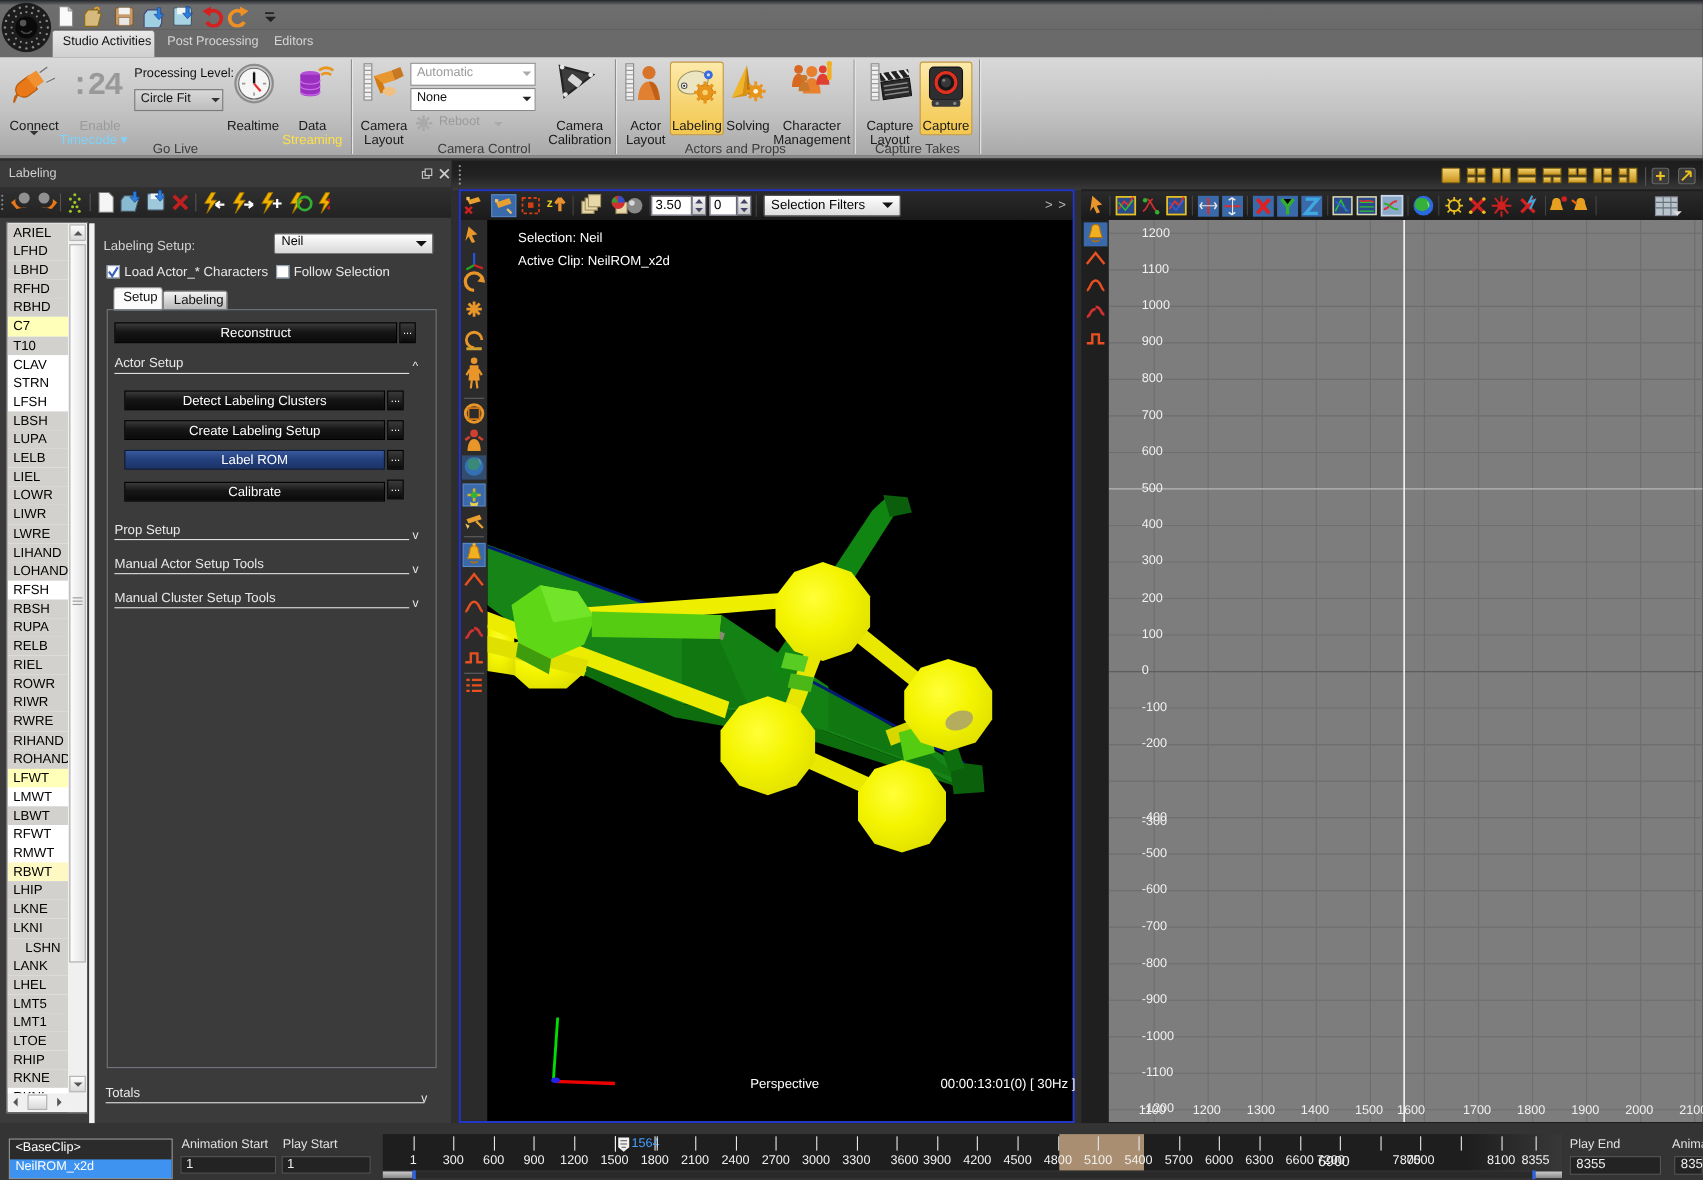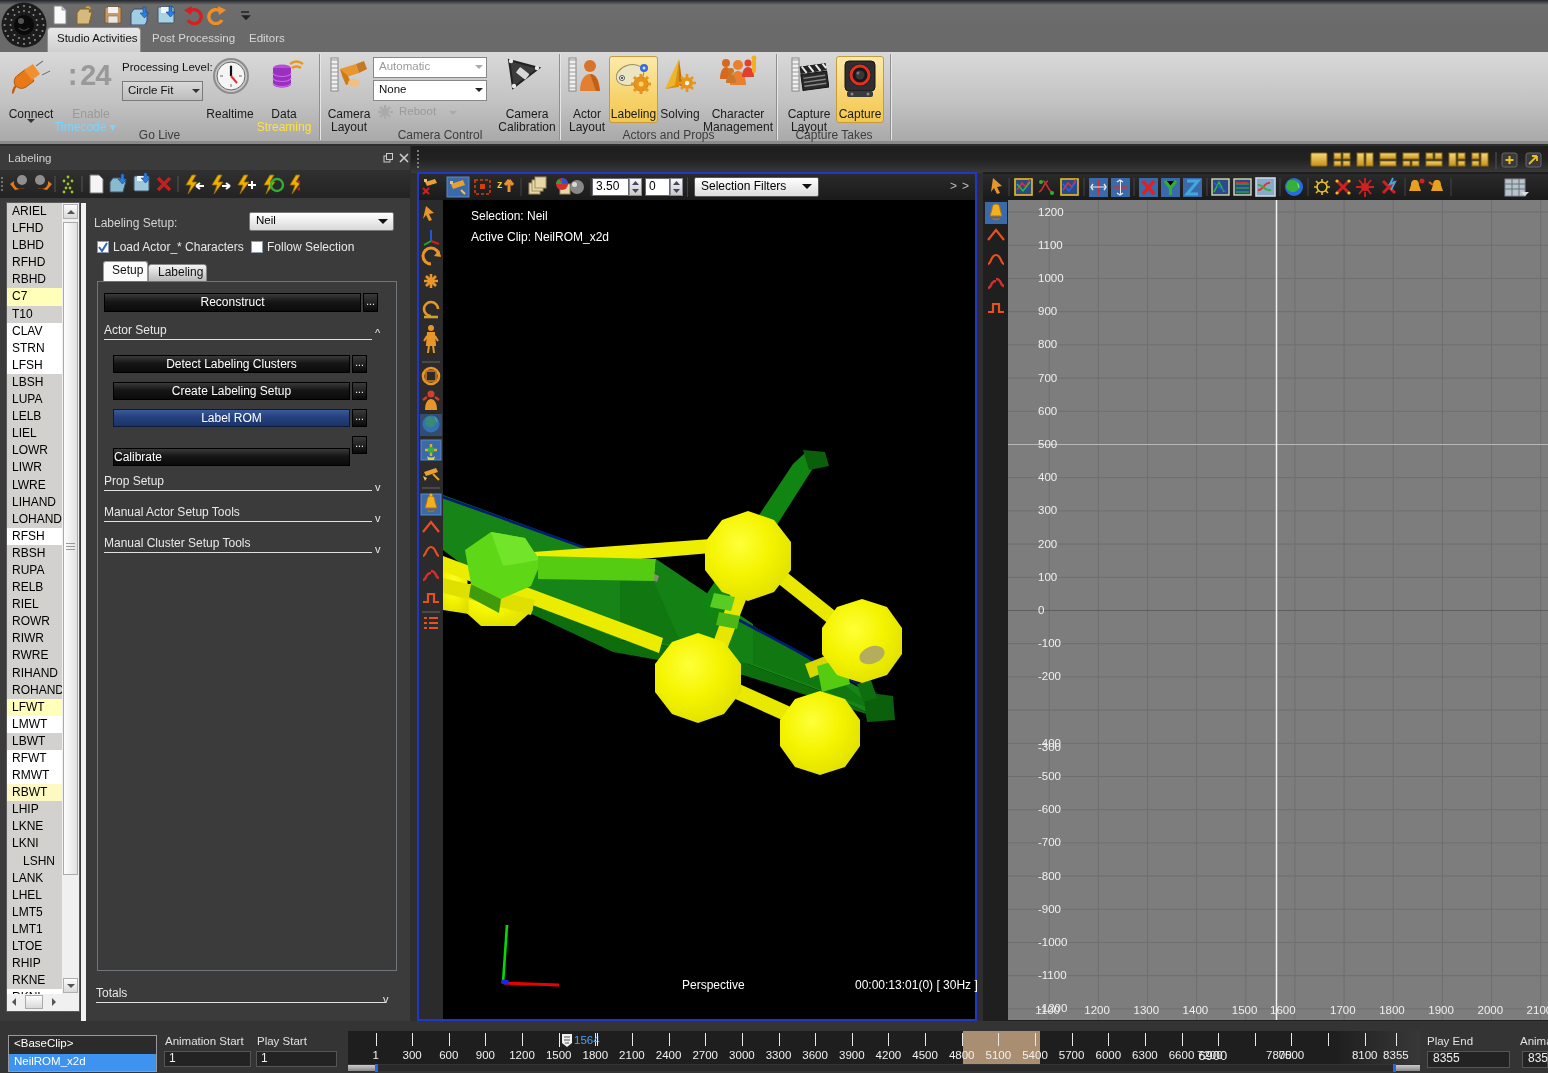--- a/index.html
+++ b/index.html
@@ -426,21 +426,21 @@
 <div class="abs" style="left:363px;top:293px;width:15px;height:19px;background:linear-gradient(#3a3a3a,#0a0a0a);border:1px solid #000;box-sizing:border-box;color:#fff;font-size:10px;text-align:center;line-height:15px">...</div>
 <div class="abs" style="left:104px;top:324px;font-size:12px;color:#e8e8e8">Actor Setup</div>
 <div class="abs" style="left:104px;top:339px;width:268px;height:1px;background:#e0e0e0"></div>
 <div class="abs" style="left:375px;top:327px;font-size:11px;color:#e8e8e8">^</div>
 <div class="abs" style="left:113px;top:355px;width:237px;height:18px;background:linear-gradient(#3a3a3a,#161616 45%,#0a0a0a);border:1px solid #000;box-sizing:border-box;color:#fff;font-size:12px;text-align:center;line-height:16px">Detect Labeling Clusters</div>
 <div class="abs" style="left:352px;top:355px;width:15px;height:18px;background:linear-gradient(#3a3a3a,#0a0a0a);border:1px solid #000;box-sizing:border-box;color:#fff;font-size:10px;text-align:center;line-height:14px">...</div>
 <div class="abs" style="left:113px;top:382px;width:237px;height:18px;background:linear-gradient(#3a3a3a,#161616 45%,#0a0a0a);border:1px solid #000;box-sizing:border-box;color:#fff;font-size:12px;text-align:center;line-height:16px">Create Labeling Setup</div>
 <div class="abs" style="left:352px;top:382px;width:15px;height:18px;background:linear-gradient(#3a3a3a,#0a0a0a);border:1px solid #000;box-sizing:border-box;color:#fff;font-size:10px;text-align:center;line-height:14px">...</div>
 <div class="abs" style="left:113px;top:409px;width:237px;height:18px;background:linear-gradient(#3a5a9c,#24417f 45%,#1b3468);border:1px solid #0a1a3a;box-sizing:border-box;color:#fff;font-size:12px;text-align:center;line-height:16px">Label ROM</div>
 <div class="abs" style="left:352px;top:409px;width:15px;height:18px;background:linear-gradient(#3a3a3a,#0a0a0a);border:1px solid #000;box-sizing:border-box;color:#fff;font-size:10px;text-align:center;line-height:14px">...</div>
-<div class="abs" style="left:113px;top:448px;width:237px;height:18px;background:linear-gradient(#3a3a3a,#161616 45%,#0a0a0a);border:1px solid #000;box-sizing:border-box;color:#fff;font-size:12px;line-height:16px">Calibrate</div>
+<div class="abs" style="left:113px;top:438px;width:237px;height:18px;background:linear-gradient(#3a3a3a,#161616 45%,#0a0a0a);border:1px solid #000;box-sizing:border-box;color:#fff;font-size:12px;text-align:center;line-height:16px">Calibrate</div>
 <div class="abs" style="left:352px;top:436px;width:15px;height:18px;background:linear-gradient(#3a3a3a,#0a0a0a);border:1px solid #000;box-sizing:border-box;color:#fff;font-size:10px;text-align:center;line-height:14px">...</div>
 <div class="abs" style="left:104px;top:475px;font-size:12px;color:#e8e8e8">Prop Setup</div>
 <div class="abs" style="left:104px;top:490px;width:268px;height:1px;background:#e0e0e0"></div>
 <div class="abs" style="left:375px;top:481px;font-size:11px;color:#e8e8e8">v</div>
 <div class="abs" style="left:104px;top:506px;font-size:12px;color:#e8e8e8">Manual Actor Setup Tools</div>
 <div class="abs" style="left:104px;top:521px;width:268px;height:1px;background:#e0e0e0"></div>
 <div class="abs" style="left:375px;top:512px;font-size:11px;color:#e8e8e8">v</div>
 <div class="abs" style="left:104px;top:537px;font-size:12px;color:#e8e8e8">Manual Cluster Setup Tools</div>
 <div class="abs" style="left:104px;top:552px;width:268px;height:1px;background:#e0e0e0"></div>
 <div class="abs" style="left:375px;top:543px;font-size:11px;color:#e8e8e8">v</div>
@@ -867,21 +867,21 @@
 <div class="abs" style="left:611.9px;top:1049px;width:40px;text-align:center;font-size:11.5px;color:#f0f0f0">2100</div>
 <div class="abs" style="left:668.6px;top:1033px;width:1px;height:13px;background:#e8e8e8"></div>
 <div class="abs" style="left:648.6px;top:1049px;width:40px;text-align:center;font-size:11.5px;color:#f0f0f0">2400</div>
 <div class="abs" style="left:705.2px;top:1033px;width:1px;height:13px;background:#e8e8e8"></div>
 <div class="abs" style="left:685.2px;top:1049px;width:40px;text-align:center;font-size:11.5px;color:#f0f0f0">2700</div>
 <div class="abs" style="left:741.9px;top:1033px;width:1px;height:13px;background:#e8e8e8"></div>
 <div class="abs" style="left:721.9px;top:1049px;width:40px;text-align:center;font-size:11.5px;color:#f0f0f0">3000</div>
 <div class="abs" style="left:778.5px;top:1033px;width:1px;height:13px;background:#e8e8e8"></div>
 <div class="abs" style="left:758.5px;top:1049px;width:40px;text-align:center;font-size:11.5px;color:#f0f0f0">3300</div>
 <div class="abs" style="left:815.1px;top:1033px;width:1px;height:13px;background:#e8e8e8"></div>
-<div class="abs" style="left:795.1px;top:1049px;width:40px;text-align:center;font-size:11.5px;color:#f0f0f0">3600</div>
+<div class="abs" style="left:795.1px;top:1049px;width:40px;text-align:right;font-size:11.5px;color:#f0f0f0">3600</div>
 <div class="abs" style="left:851.8px;top:1033px;width:1px;height:13px;background:#e8e8e8"></div>
 <div class="abs" style="left:831.8px;top:1049px;width:40px;text-align:center;font-size:11.5px;color:#f0f0f0">3900</div>
 <div class="abs" style="left:888.4px;top:1033px;width:1px;height:13px;background:#e8e8e8"></div>
 <div class="abs" style="left:868.4px;top:1049px;width:40px;text-align:center;font-size:11.5px;color:#f0f0f0">4200</div>
 <div class="abs" style="left:925.1px;top:1033px;width:1px;height:13px;background:#e8e8e8"></div>
 <div class="abs" style="left:905.1px;top:1049px;width:40px;text-align:center;font-size:11.5px;color:#f0f0f0">4500</div>
 <div class="abs" style="left:961.7px;top:1033px;width:1px;height:13px;background:#e8e8e8"></div>
 <div class="abs" style="left:941.7px;top:1049px;width:40px;text-align:center;font-size:11.5px;color:#f0f0f0">4800</div>
 <div class="abs" style="left:998.3px;top:1033px;width:1px;height:13px;background:#e8e8e8"></div>
 <div class="abs" style="left:978.3px;top:1049px;width:40px;text-align:center;font-size:11.5px;color:#f0f0f0">5100</div>

